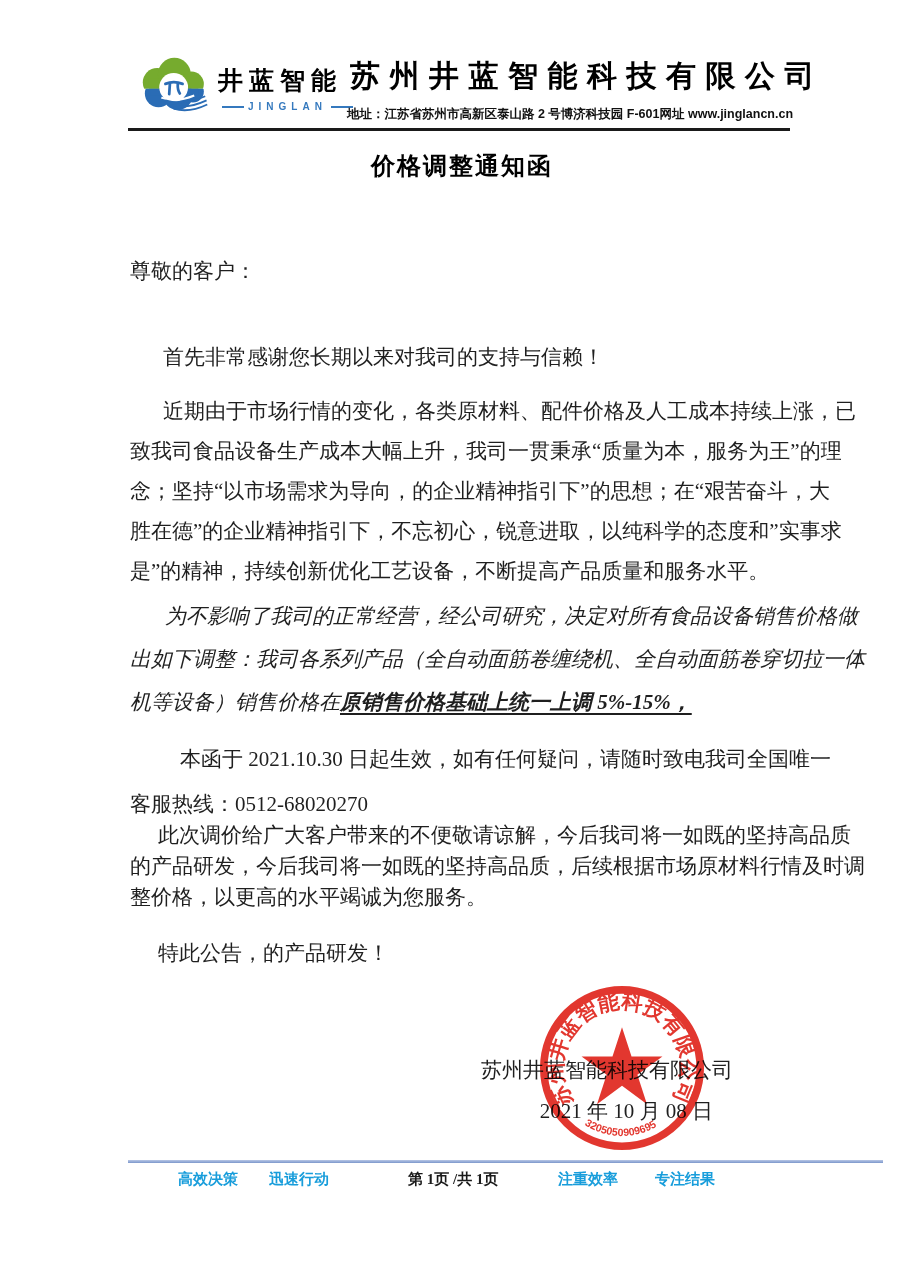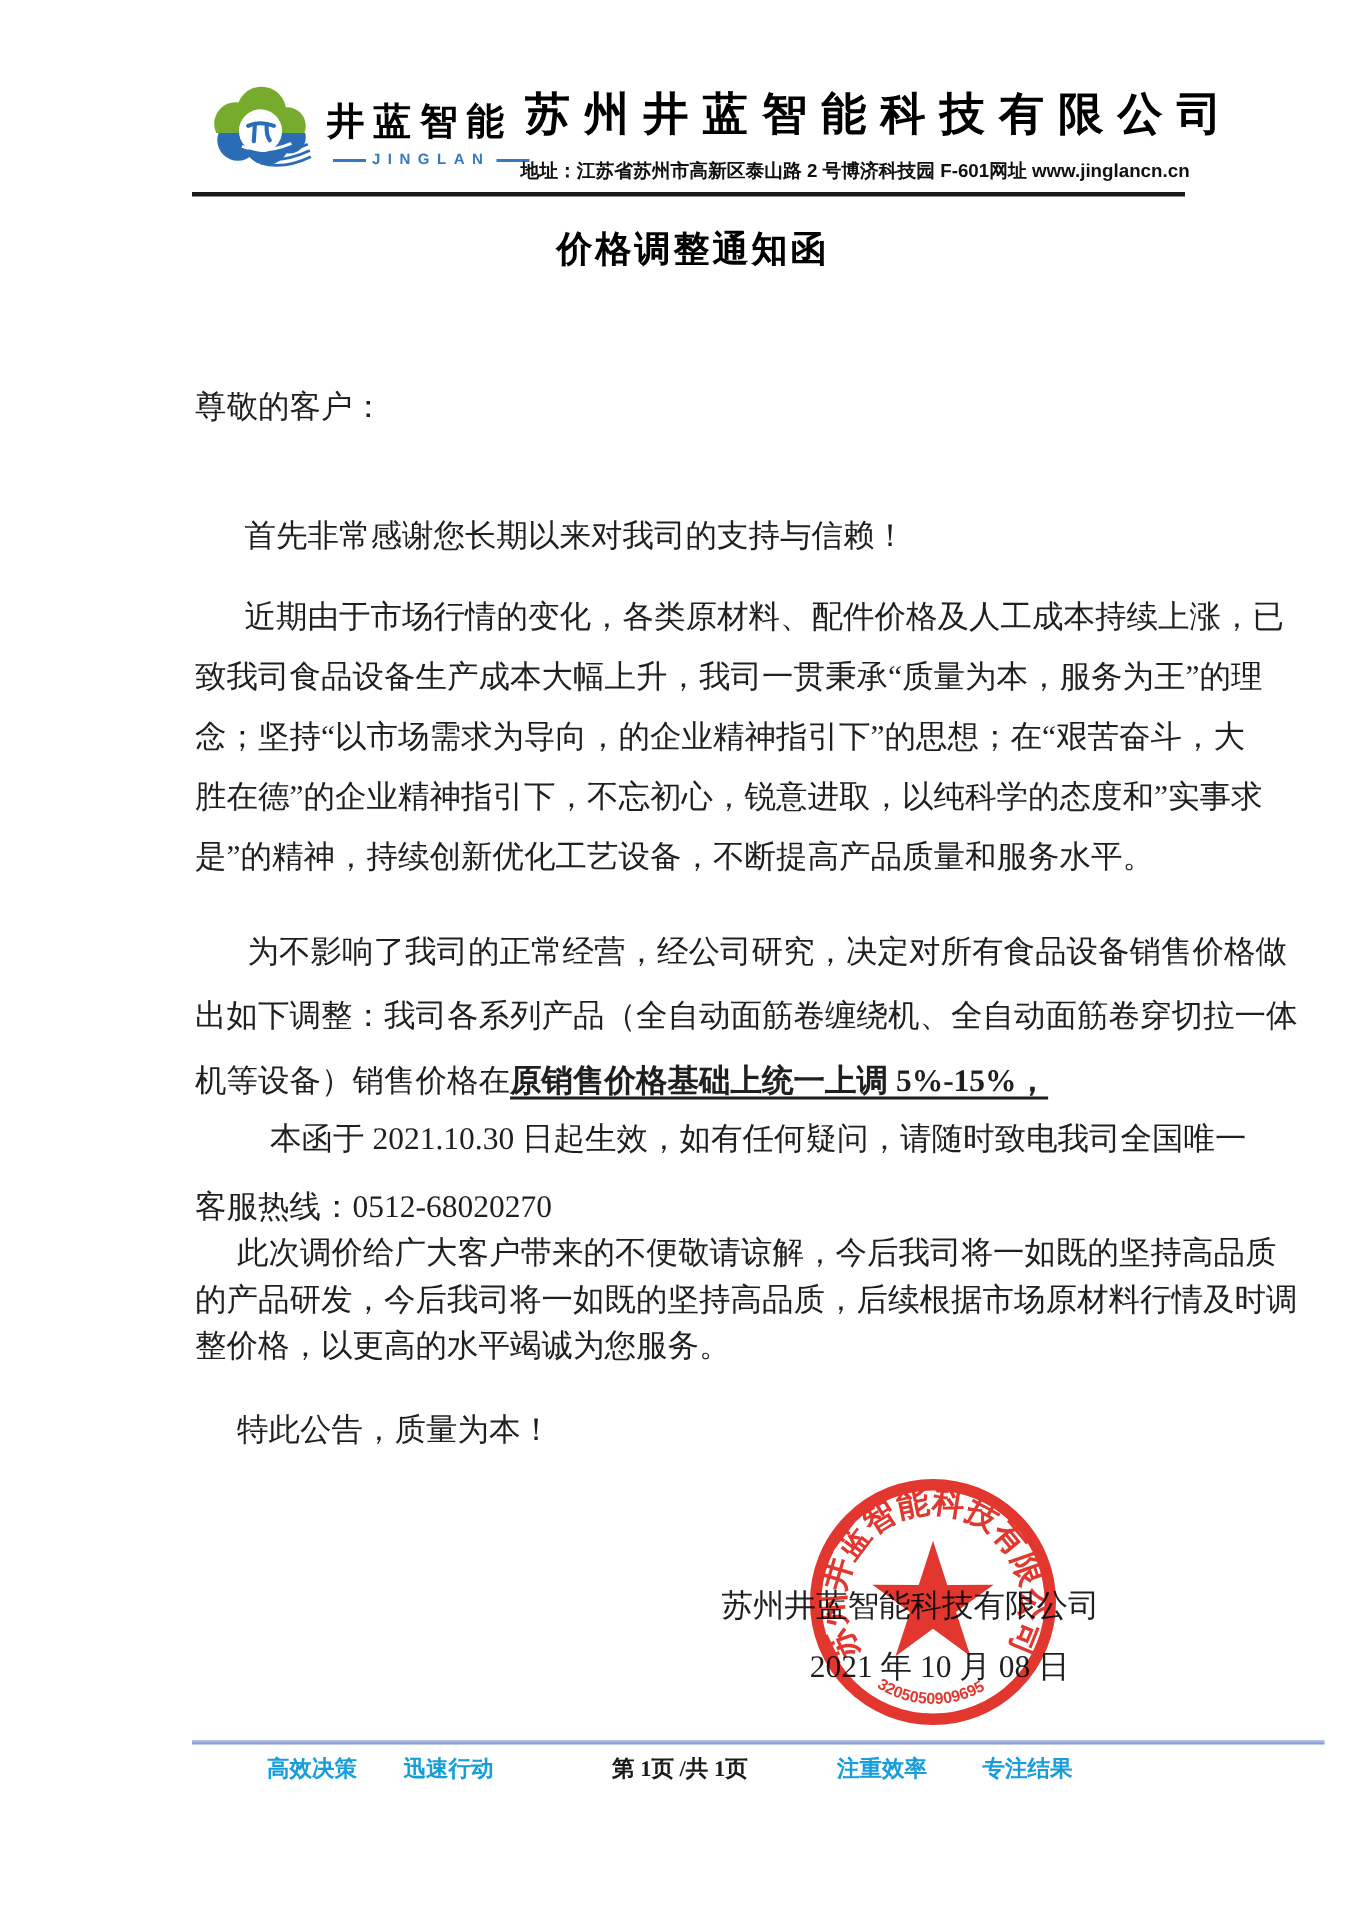--- a/index.html
+++ b/index.html
@@ -25,21 +25,21 @@
     font-family:Liberation Serif, serif;font-size:24px;font-weight:bold;color:#000;letter-spacing:2px;padding-left:12px;
   }
   
   .para{position:absolute;left:130px;width:646px;font-size:21px;color:#1f1f1f;}
   .para .ln{white-space:nowrap;}
   .p1{top:256px;line-height:30px;}
   .p2{top:299px;line-height:30px;}
   .p3{top:342px;line-height:30px;text-indent:33px;}
   .p4{top:391px;line-height:40px;}
   .p4 .ln:first-child{text-indent:33px;}
-  .p5{top:613px;line-height:43px;}
+  .p5{top:595px;line-height:43px;font-style:italic;}
   .p5 .ln:first-child{text-indent:35px;}
   .p6{top:737px;line-height:45px;}
   .p6 .ln:first-child{text-indent:50px;}
   .p7{top:820px;line-height:31px;}
   .p7 .ln:first-child{text-indent:28px;}
   .p8{top:938px;line-height:30px;text-indent:28px;}
   .em-seg{font-weight:bold;text-decoration:underline;text-underline-offset:4px;text-decoration-thickness:1.5px;}
   
   .sig-name{position:absolute;left:130px;top:1056px;width:646px;text-align:right;padding-right:0;box-sizing:border-box;font-size:21px;}
   .sig-name .inner{margin-right:43px;}
@@ -142,21 +142,21 @@
     <div class="ln">客服热线：0512-68020270</div>
   </div>
 
   <div class="para p7">
     <div class="ln">此次调价给广大客户带来的不便敬请谅解，今后我司将一如既的坚持高品质</div>
     <div class="ln">的产品研发，今后我司将一如既的坚持高品质，后续根据市场原材料行情及时调</div>
     <div class="ln">整价格，以更高的水平竭诚为您服务。</div>
   </div>
 
   <div class="para p8">
-    <div class="ln">特此公告，质量为本！</div>
+    <div class="ln">特此公告，的产品研发！</div>
   </div>
 
   <div class="sig-name">
     <span class="inner">苏州井蓝智能科技有限公司</span>
   </div>
   <div class="sig-date">
     <span class="inner">2021 年 10 月 08 日</span>
   </div>
 
   <svg class="seal" viewBox="0 0 200 200">

